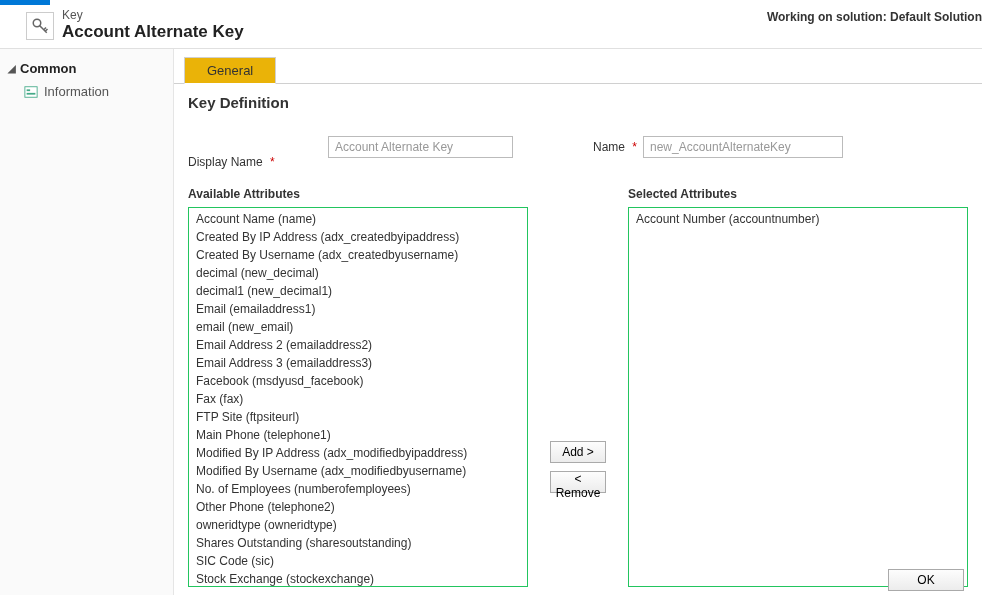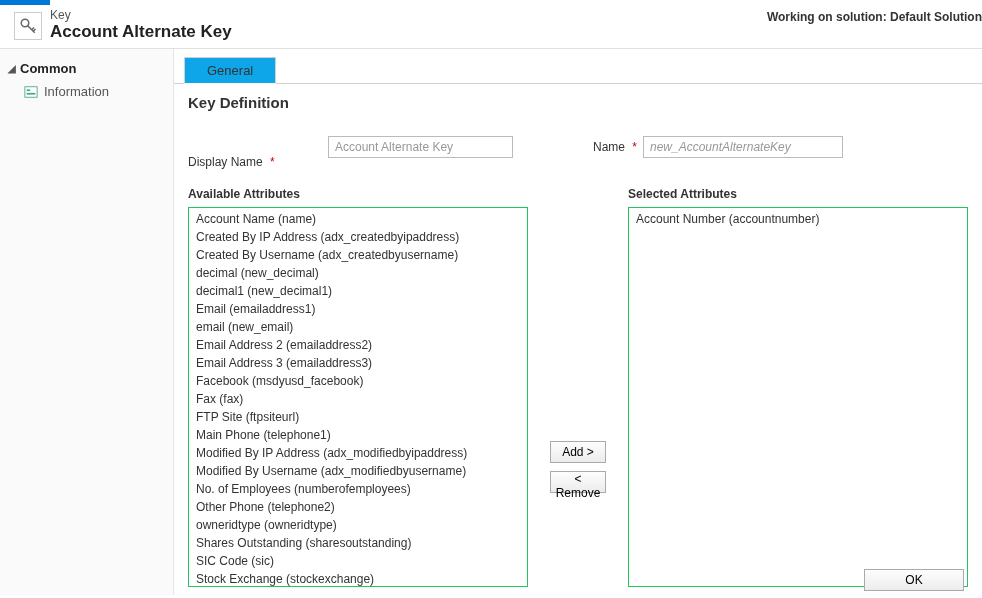--- a/index.html
+++ b/index.html
@@ -1,55 +1,55 @@
 <!DOCTYPE html>
 <html><head>
 <meta charset="utf-8">
 <style>
   * { box-sizing: border-box; margin: 0; padding: 0; }
   body { font-family: "Segoe UI", Arial, sans-serif; font-size: 13px; color: #333; background: #fff; width: 982px; height: 598px; overflow: hidden; }
   .topbar { position: absolute; top: 0; left: 0; width: 50px; height: 5px; background: #0078d7; }
-  .header { display: flex; align-items: flex-start; padding: 8px 10px 6px 14px; border-bottom: 1px solid #e0e0e0; position: relative; }
+  .header { display: flex; align-items: flex-start; padding: 8px 10px 6px 26px; border-bottom: 1px solid #e0e0e0; position: relative; }
   .key-icon { width: 28px; height: 28px; border: 1px solid #ccc; display: flex; align-items: center; justify-content: center; margin-right: 8px; margin-top: 4px; }
   .key-icon svg { width: 18px; height: 18px; }
   .titles { display: flex; flex-direction: column; }
   .subtitle { font-size: 12px; color: #555; }
   .title { font-size: 17px; font-weight: 600; color: #222; }
   .solution { position: absolute; right: 0; top: 10px; font-size: 12px; font-weight: 600; }
   .solution span.label { font-weight: 600; }
   .body { display: flex; height: calc(598px - 52px); }
   .sidebar { width: 185px; border-right: 1px solid #e5e5e5; background: #fafafa; padding-top: 8px; }
   .node { font-weight: 600; font-size: 13px; padding: 4px 8px; color: #222; display:flex; align-items:center; cursor:pointer;}
   .node .caret { width:10px; display:inline-block; font-size:10px; color:#555; margin-right:2px;}
   .leaf { font-size: 13px; padding: 4px 8px 4px 24px; color: #555; display:flex; align-items:center; cursor:pointer;}
   .leaf .icn { width:14px; height:14px; margin-right:6px; }
   .main { flex:1; position:relative; }
   .tabs { margin: 8px 0 0 10px; }
-  .tab { display:inline-block; border:1px solid #d0d0d0; border-bottom:1px solid #fff; padding:5px 22px; font-size:13px; background:#0ea5e9; position:relative; z-index:2;}
+  .tab { display:inline-block; border:1px solid #d0d0d0; border-bottom:1px solid #fff; padding:5px 22px; font-size:13px; background:#eab308; position:relative; z-index:2;}
   .panel { border-top:1px solid #d0d0d0; margin-top:-1px; padding: 10px 14px 10px 14px; position:relative; z-index:1;}
   .panel h3 { font-size:15px; font-weight:600; margin-bottom:14px; }
   .form-row { display:flex; align-items:center; gap: 20px; margin-bottom: 18px;}
   .field { display:flex; align-items:center; }
   .field label{ font-size:12px; color:#333; }
   .req { color:#c00; margin-left:4px; }
   .textbox { border:1px solid #bbb; height:22px; line-height:20px; padding:0 6px; font-size:12px; color:#888; background:#fff; display:inline-block;}
   .display-name .textbox{ width:185px; color:#999;}
-  .name-field .textbox{ width:200px; color:#999;font-style:italic;}
+  .name-field .textbox{ width:200px; color:#999;}
   .display-name label{ width:140px; display:inline-block;margin-top:30px;}
   .name-field label{ width:50px; display:inline-block;}
   .attributes-row { display:flex; gap: 0; }
   .col-left { width: 340px; }
   .col-mid { width: 100px; display:flex; flex-direction:column; align-items:center; justify-content:center; gap:8px; padding-top:160px;}
   .col-right { width: 340px; }
   .col-label { font-size:12px; font-weight:600; margin-bottom:6px;}
   .listbox { border:1px solid #22c55e; height: 380px; overflow-y:auto; overflow-x:hidden; padding:2px; font-size:12px;}
   .listbox .lst-item{ padding:2px 5px; white-space:nowrap; overflow:hidden; text-overflow:ellipsis; cursor:pointer;}
   .btn { width:56px; height:22px; border:1px solid #aaa; background:linear-gradient(#fdfdfd,#ececec); font-size:12px; cursor:pointer;}
   .ok-row{ position:absolute; bottom:6px; right:18px;}
-  .ok-row .btn{ width:100px; }
+  .ok-row .btn{ width:76px; }
   
   .listbox::-webkit-scrollbar{ width:17px;}
   .listbox::-webkit-scrollbar-thumb{ background:#c1c1c1;}
   .listbox::-webkit-scrollbar-track{ background:#f0f0f0;}
   .listbox::-webkit-scrollbar-button{ background:#f0f0f0; height:17px; display:block;}
 </style>
 </head>
 <body>
 
 <div class="topbar"></div>

